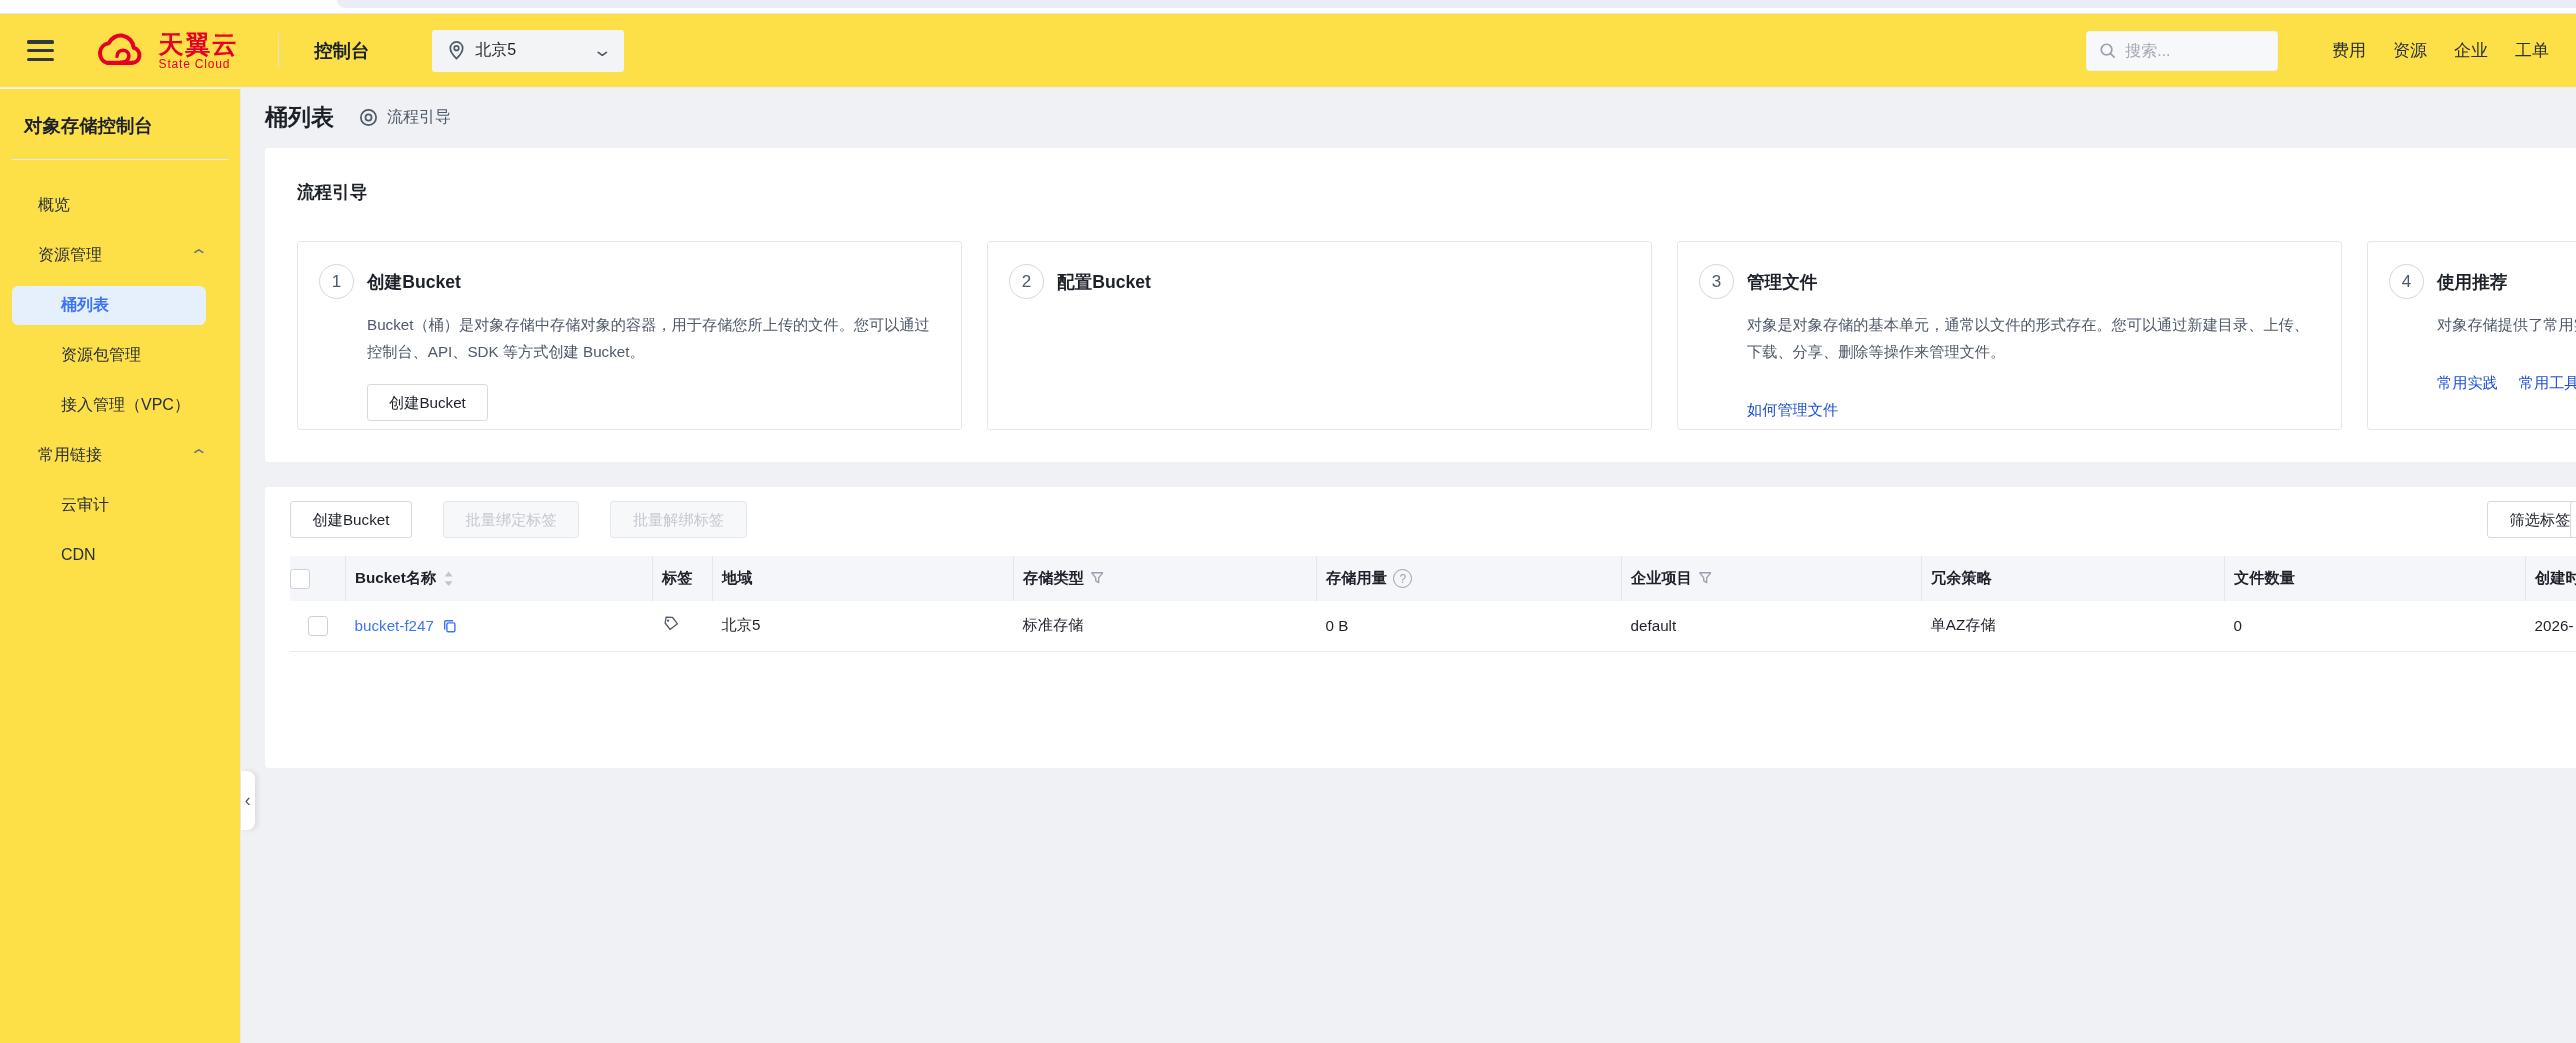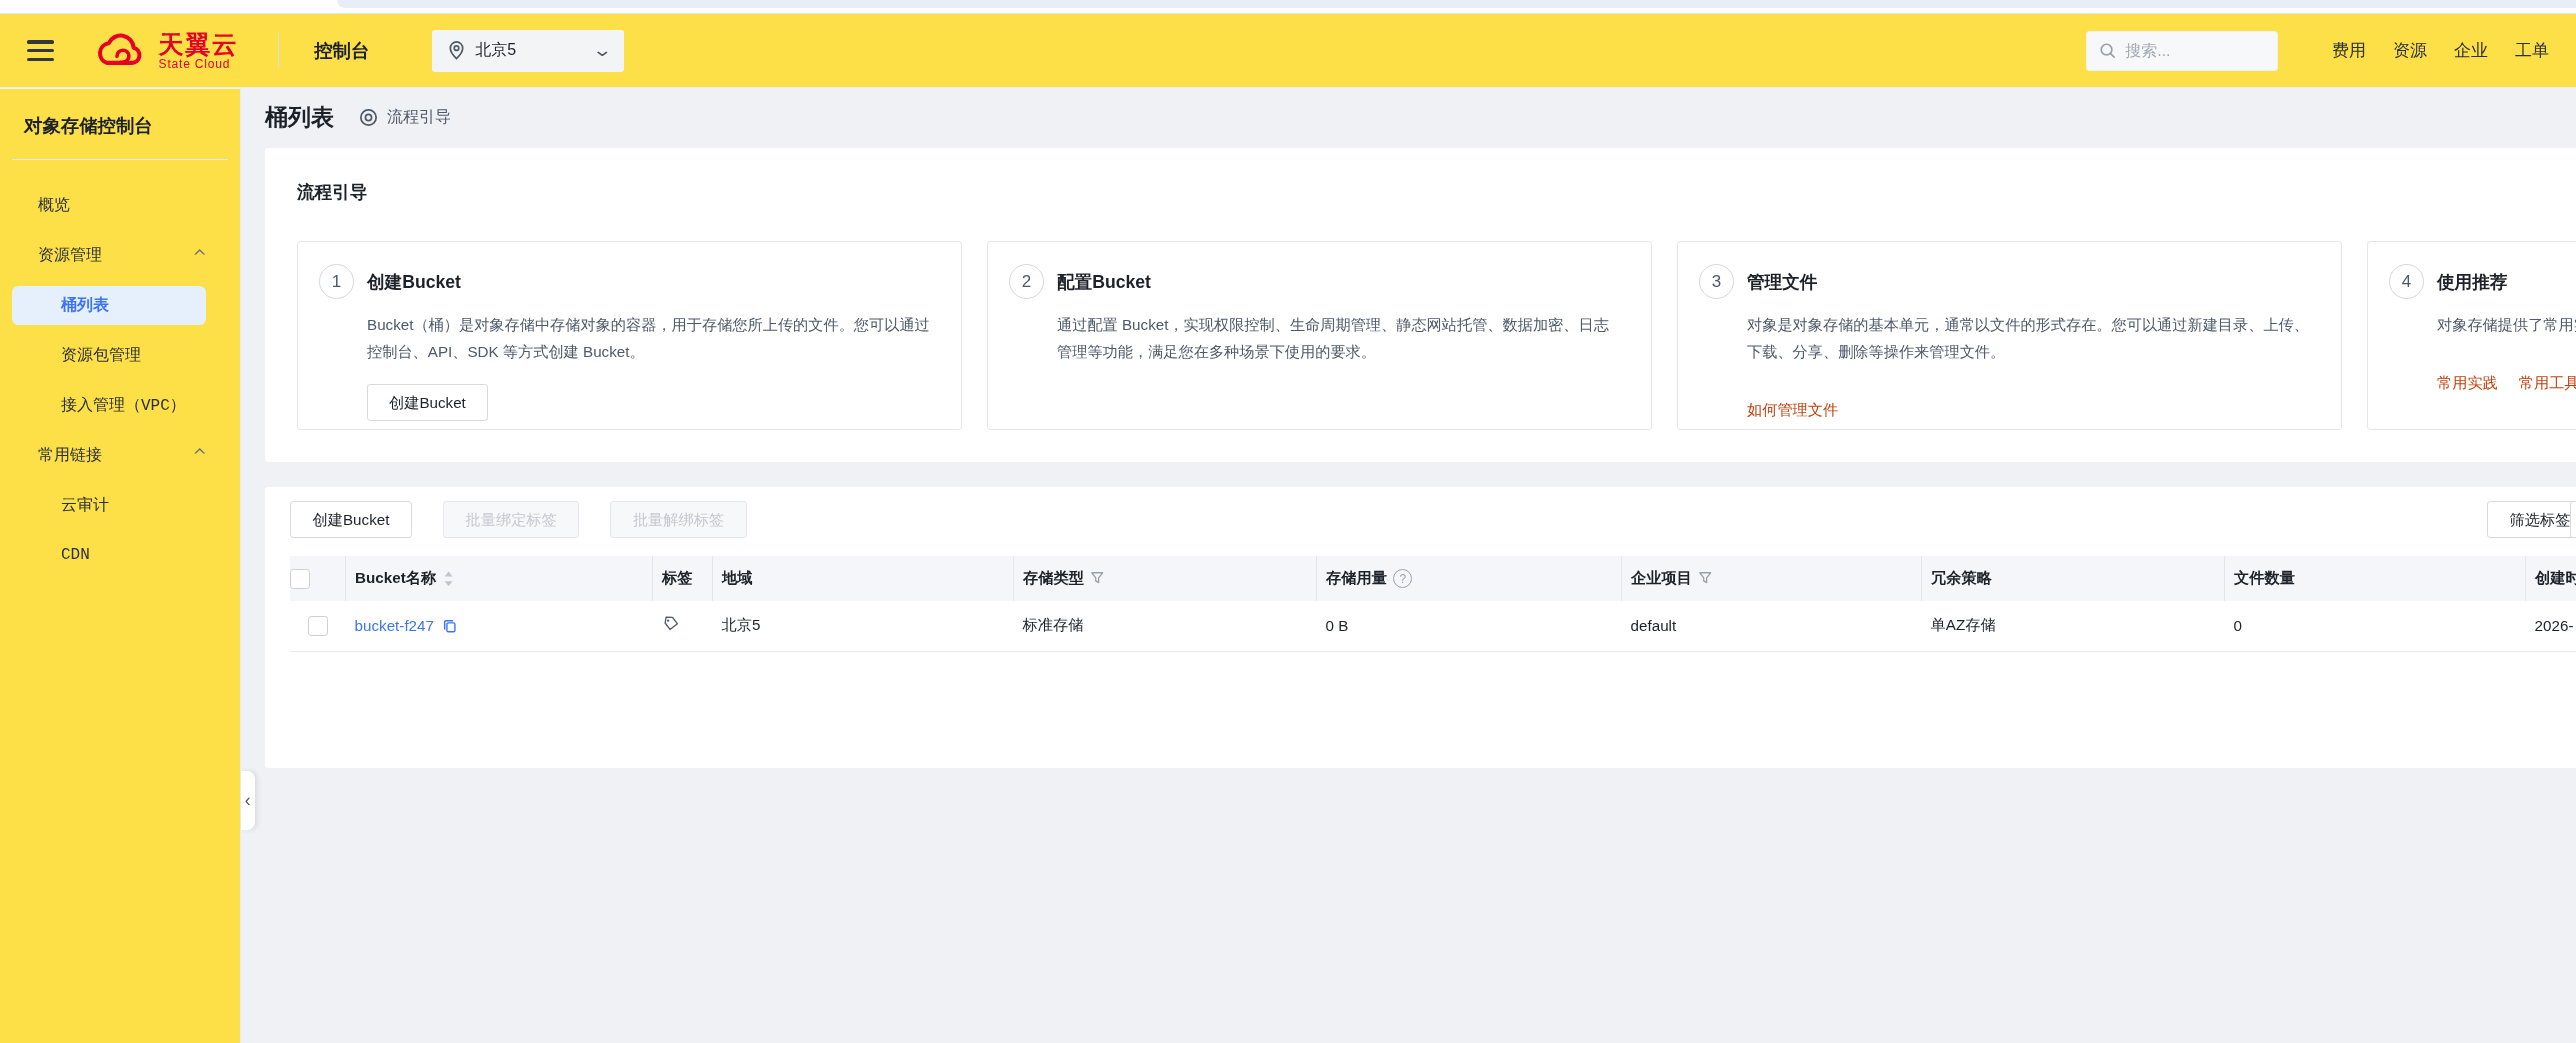--- a/index.html
+++ b/index.html
@@ -36,21 +36,21 @@
   .search-box input { border:none; outline:none; background:transparent; width:120px;
     font-size:16px; color:#1d2129; font-family:inherit; }
   .search-box input::placeholder { color:#a3a9b3; }
   .nav-link { font-size:17px; color:#2a2f38; margin-left:27px; cursor:pointer; white-space:nowrap; }
 
   
   .sidebar { position:absolute; left:0; top:89px; width:241px; height:955px;
     background:#fde047; border-right:0.8px solid #e8eaee; }
   .sidebar-title { font-size:18.4px; font-weight:bold; color:#1d2129; margin:24px 0 0 24px; }
   .sidebar-hr { height:0.8px; background:#e8eaee; margin:21px 12px 0 12px; }
-  .menu { margin-top:21px;font-family:Liberation Mono, monospace; }
+  .menu { margin-top:21px; }
   .menu-row { height:50px; display:flex; align-items:center; cursor:pointer;
     font-size:16px; color:#2a2f38; position:relative; }
   .menu-row.lvl1 { padding-left:38px; }
   .menu-row.lvl2 { padding-left:61px; }
   .menu-chevron { position:absolute; right:35px; font-size:16px; color:#6b7280;
     transform:scaleX(1.5); }
   .menu-pill { margin:4.8px 11.2px 5.6px 12px; height:39px; width:194px; background:#e6f0fc;
     border-radius:6.4px; display:flex; align-items:center; padding-left:49px;
     font-size:16px; font-weight:bold; color:#3d74f5; cursor:pointer; }
 
@@ -73,21 +73,21 @@
   .g-num { width:35px; height:35px; border:0.8px solid #d4d7dd; border-radius:50%;
     display:flex; align-items:center; justify-content:center;
     font-size:17px; color:#4e5969; flex:0 0 auto; }
   .g-title { font-size:17.6px; font-weight:bold; color:#1d2129; margin-left:13px; }
   .g-desc { margin:11.2px 0 0 48px; width:566px; font-size:15.2px; color:#4e5969; line-height:27px; }
   .g-action { margin:19px 0 0 48px; }
   .g-btn { display:inline-block; height:37px; line-height:35px; padding:0 21px;
     border:0.8px solid #d9d9d9; border-radius:3.2px; background:#fff;
     font-size:15.2px; color:#1d2129; cursor:pointer; }
   .g-links { margin:35px 0 0 48px; display:flex; gap:21px; }
-  .g-link { font-size:15.2px; color:#c2410c; cursor:pointer; white-space:nowrap; }
+  .g-link { font-size:15.2px; color:#1d4ed8; cursor:pointer; white-space:nowrap; }
 
   
   .table-card { left:24px; top:398px; width:2726px; height:281px; }
   .toolbar { position:absolute; left:25px; top:14.4px; display:flex; gap:31px; }
   .btn { height:37px; line-height:35px; padding:0 21.6px; border:0.8px solid #d9d9d9;
     border-radius:3.2px; background:#fff; font-size:15.2px; color:#1d2129; cursor:pointer; }
   .btn.disabled { background:#f7f8fa; border-color:#e5e6eb; color:#c5c8d0; cursor:default; }
   .filter-btn { position:absolute; left:2222px; top:14.4px; }
   .sliver-btn { position:absolute; left:2305px; top:14.4px; width:48px; }
 
@@ -238,21 +238,20 @@
         <div class="g-action">
           <span class="g-btn">创建Bucket</span>
         </div>
       </div>
 
       <div class="g-card">
         <div class="g-head">
           <span class="g-num">2</span>
           <span class="g-title">配置Bucket</span>
         </div>
-        <div class="g-desc">通过配置 Bucket，实现权限控制、生命周期管理、静态网站托管、数据加密、日志管理等功能，满足您在多种场景下使用的要求。</div>
       </div>
 
       <div class="g-card">
         <div class="g-head">
           <span class="g-num">3</span>
           <span class="g-title">管理文件</span>
         </div>
         <div class="g-desc">对象是对象存储的基本单元，通常以文件的形式存在。您可以通过新建目录、上传、下载、分享、删除等操作来管理文件。</div>
         <div class="g-links">
           <span class="g-link">如何管理文件</span>

